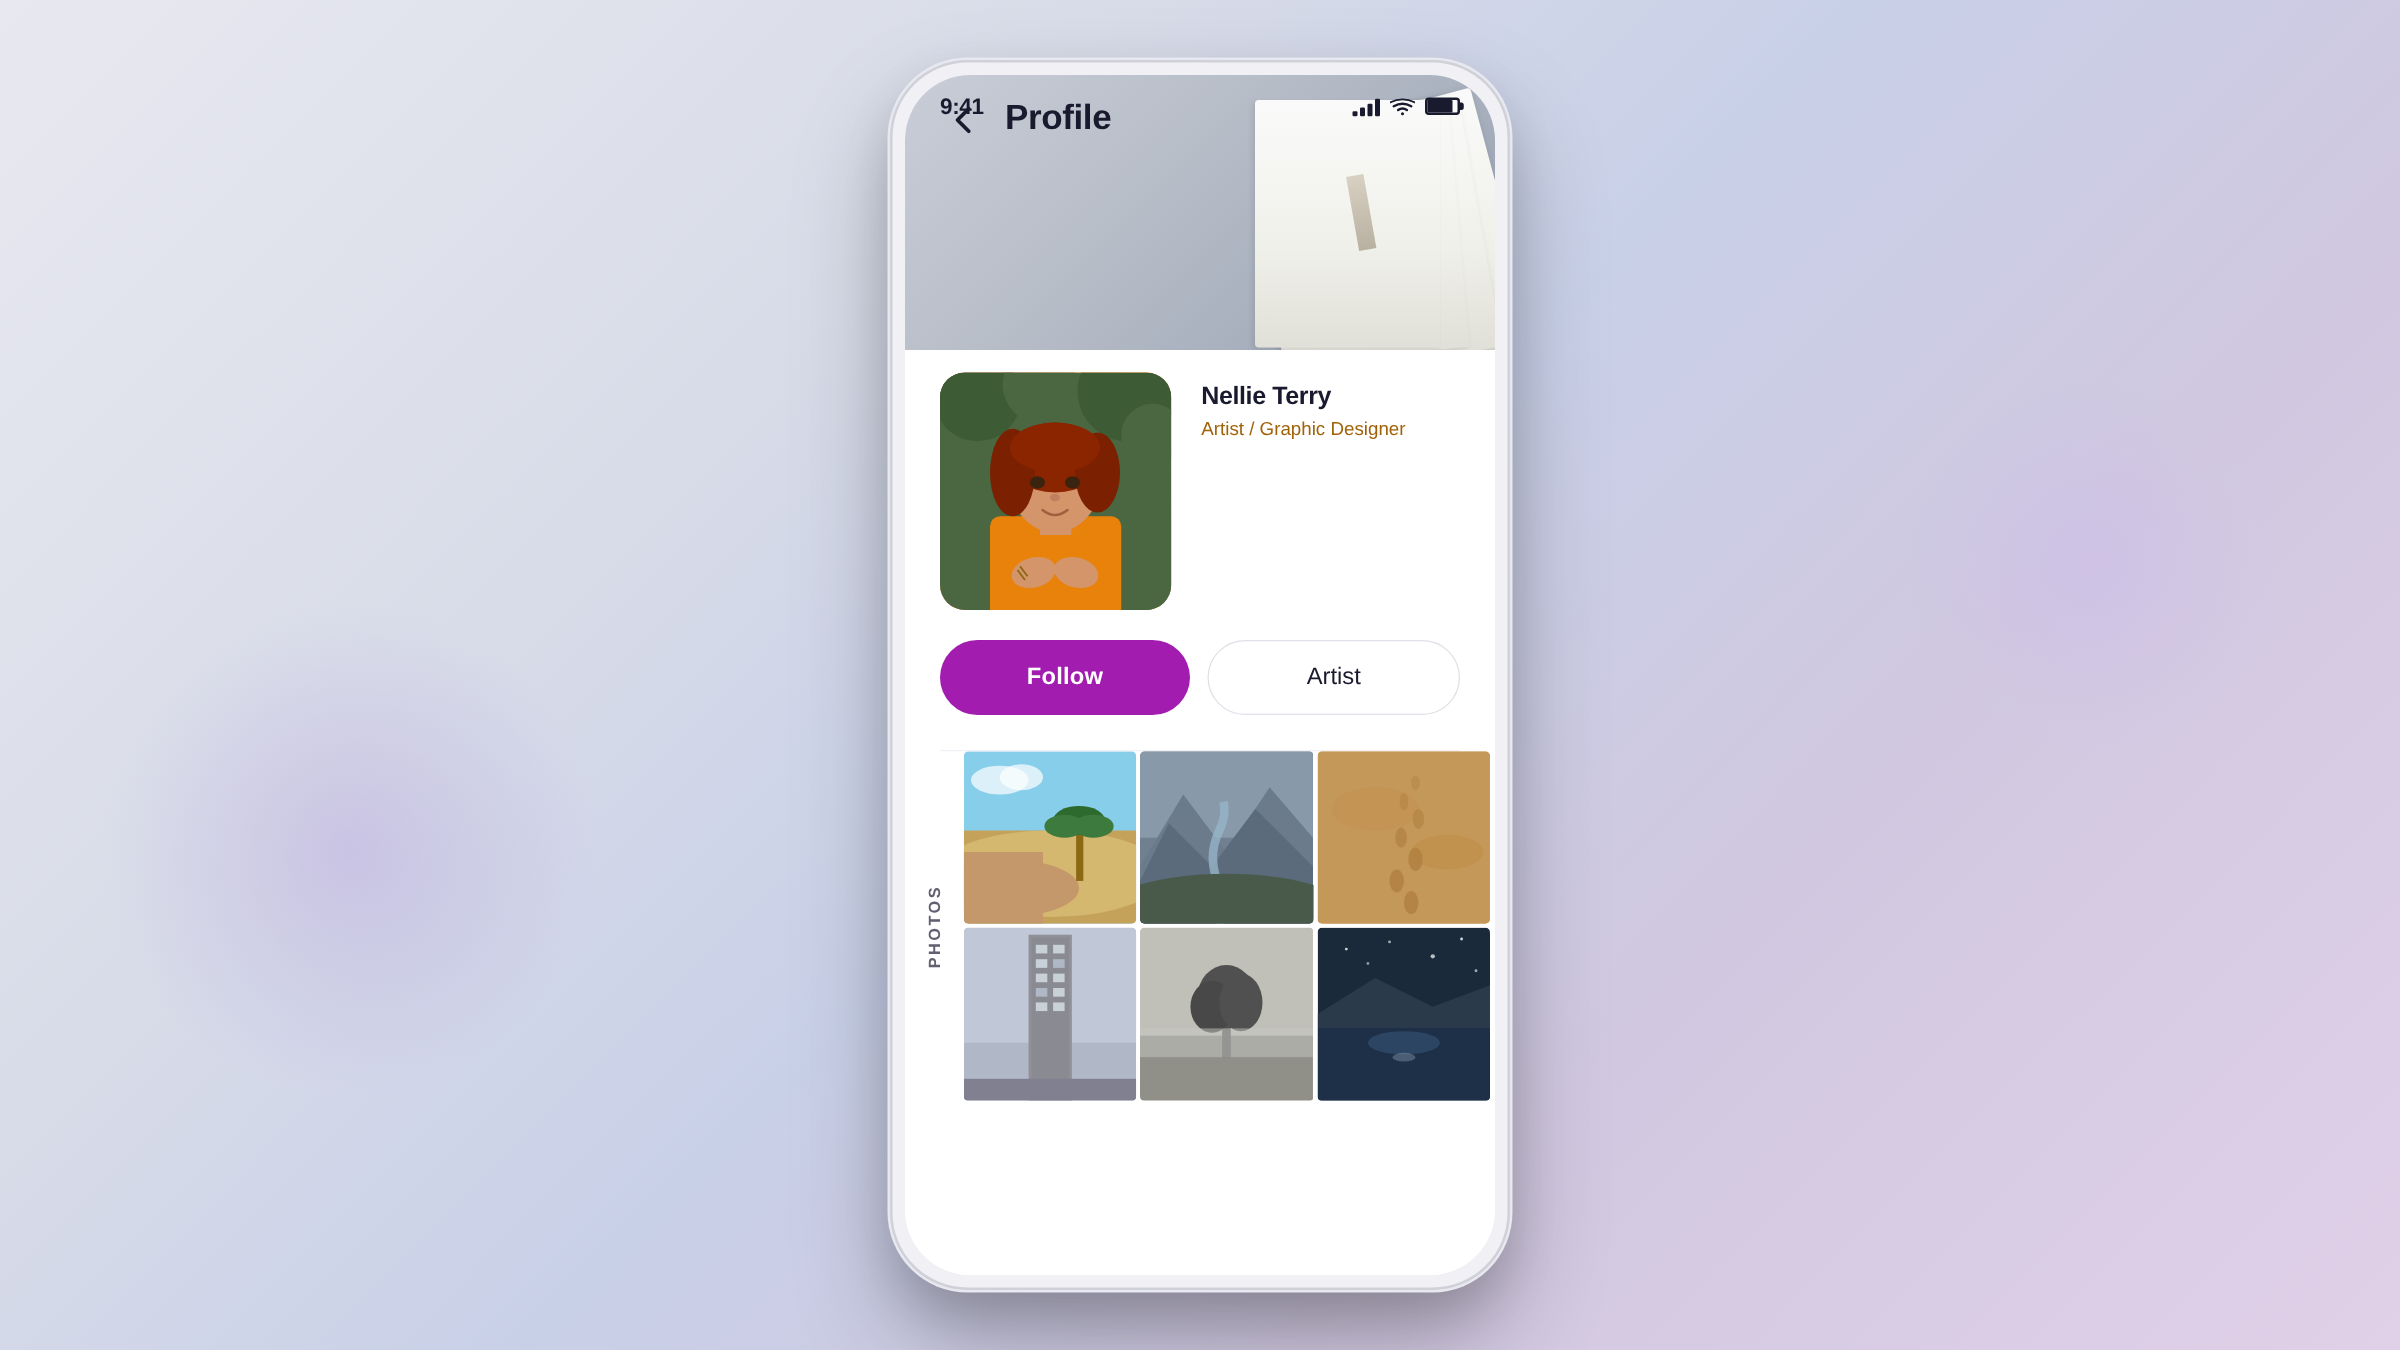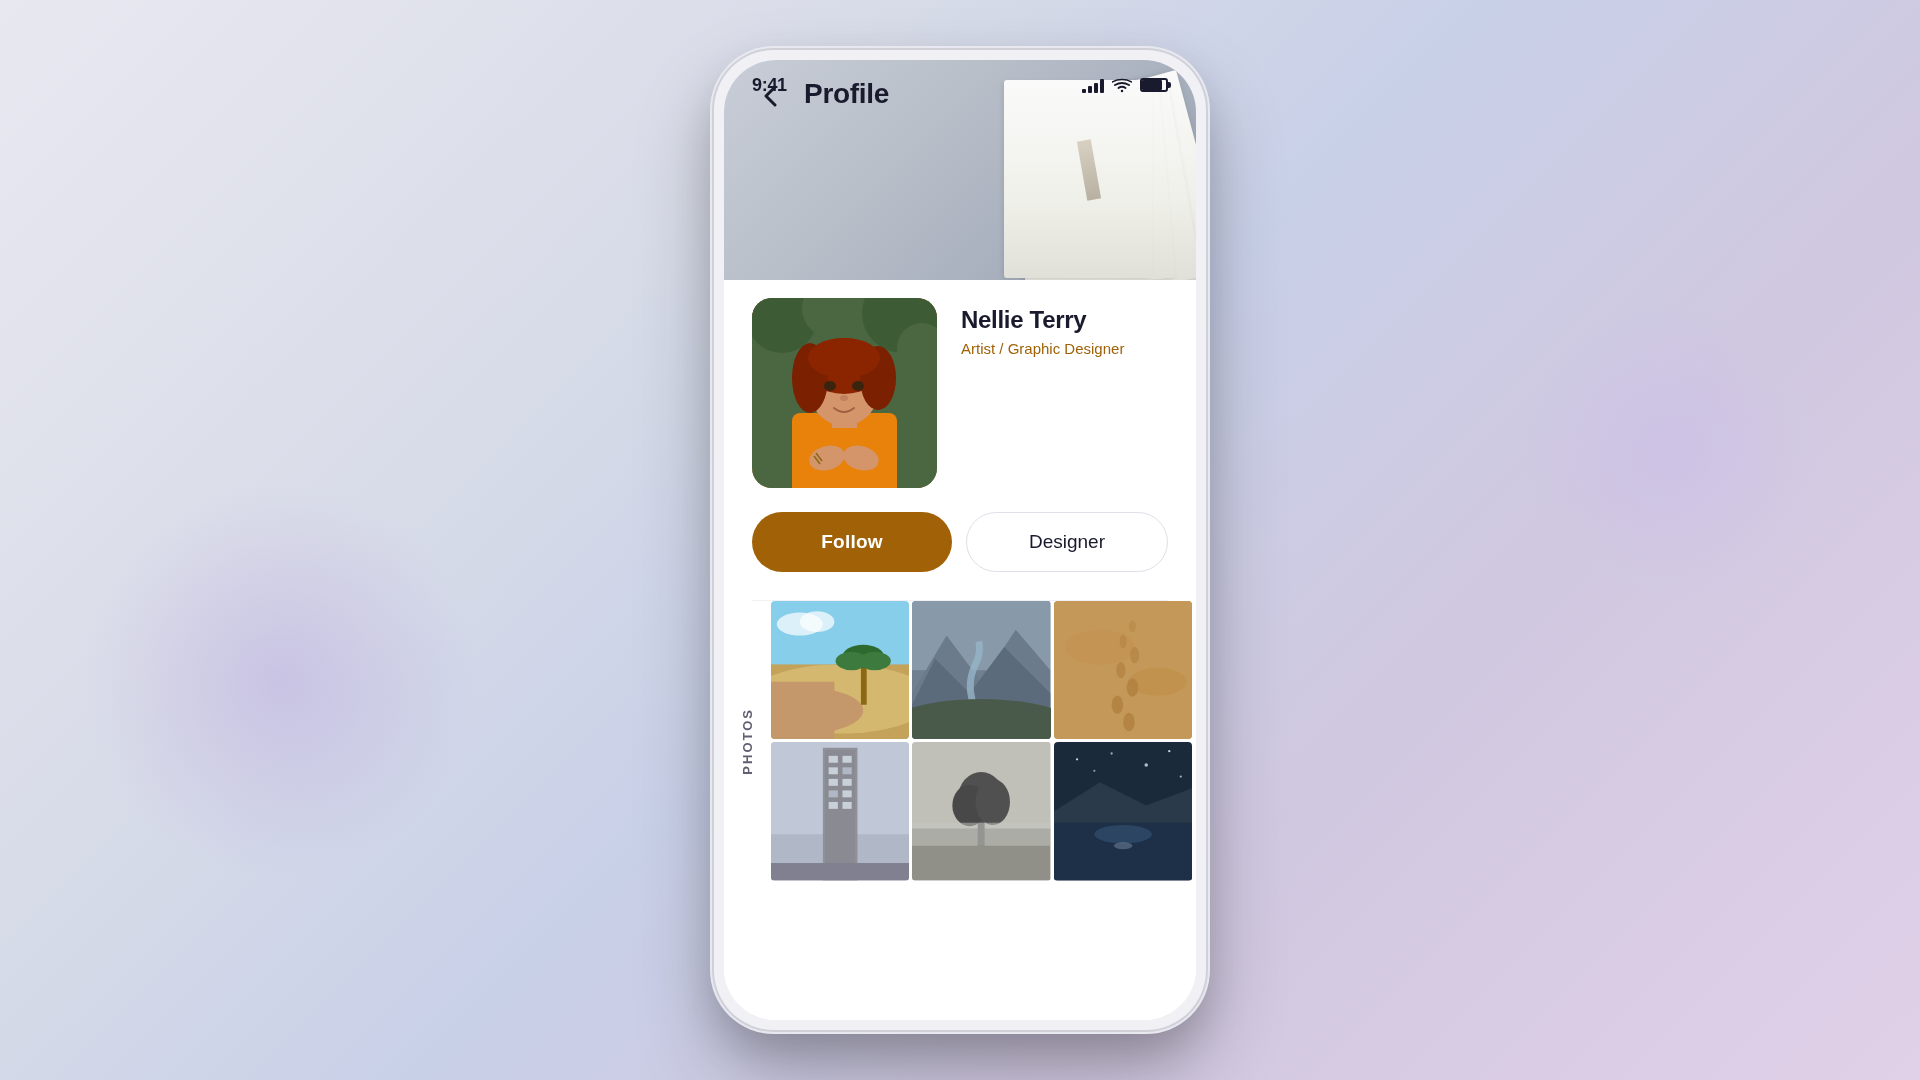--- a/index.html
+++ b/index.html
@@ -198,21 +198,21 @@
       overflow: hidden;
       position: relative;
     }
 
     .user-info {
       flex: 1;
       padding-top: 8px;
     }
 
     .user-name {
-      font-size: 24px;
+      font-size: 20px;
       font-weight: 700;
       color: #1a1a2e;
       letter-spacing: -0.3px;
       margin-bottom: 6px;
     }
 
     .user-title {
       font-size: 15px;
       color: #a16207;
       font-weight: 400;
@@ -221,21 +221,21 @@
     
     .action-buttons {
       display: flex;
       gap: 14px;
       padding: 0 28px 28px;
     }
 
     .btn-follow {
       flex: 1;
       padding: 18px;
-      background: #a16207;
+      background: #a21caf;
       color: #ffffff;
       border: none;
       border-radius: 50px;
       font-size: 19px;
       font-weight: 700;
       cursor: pointer;
       letter-spacing: 0.2px;
     }
 
     .btn-message {
@@ -464,21 +464,21 @@
         </div>
 
         <div class="user-info">
           <div class="user-name">Nellie Terry</div>
           <div class="user-title">Artist / Graphic Designer</div>
         </div>
       </div>
 
       <div class="action-buttons">
         <button class="btn-follow">Follow</button>
-        <button class="btn-message">Designer</button>
+        <button class="btn-message">Artist</button>
       </div>
 
       <div class="divider"></div>
 
       <div class="photos-section">
         <div class="photos-label-vertical">PHOTOS</div>
 
         <div class="photos-grid">
 
           <div class="photo-item">

